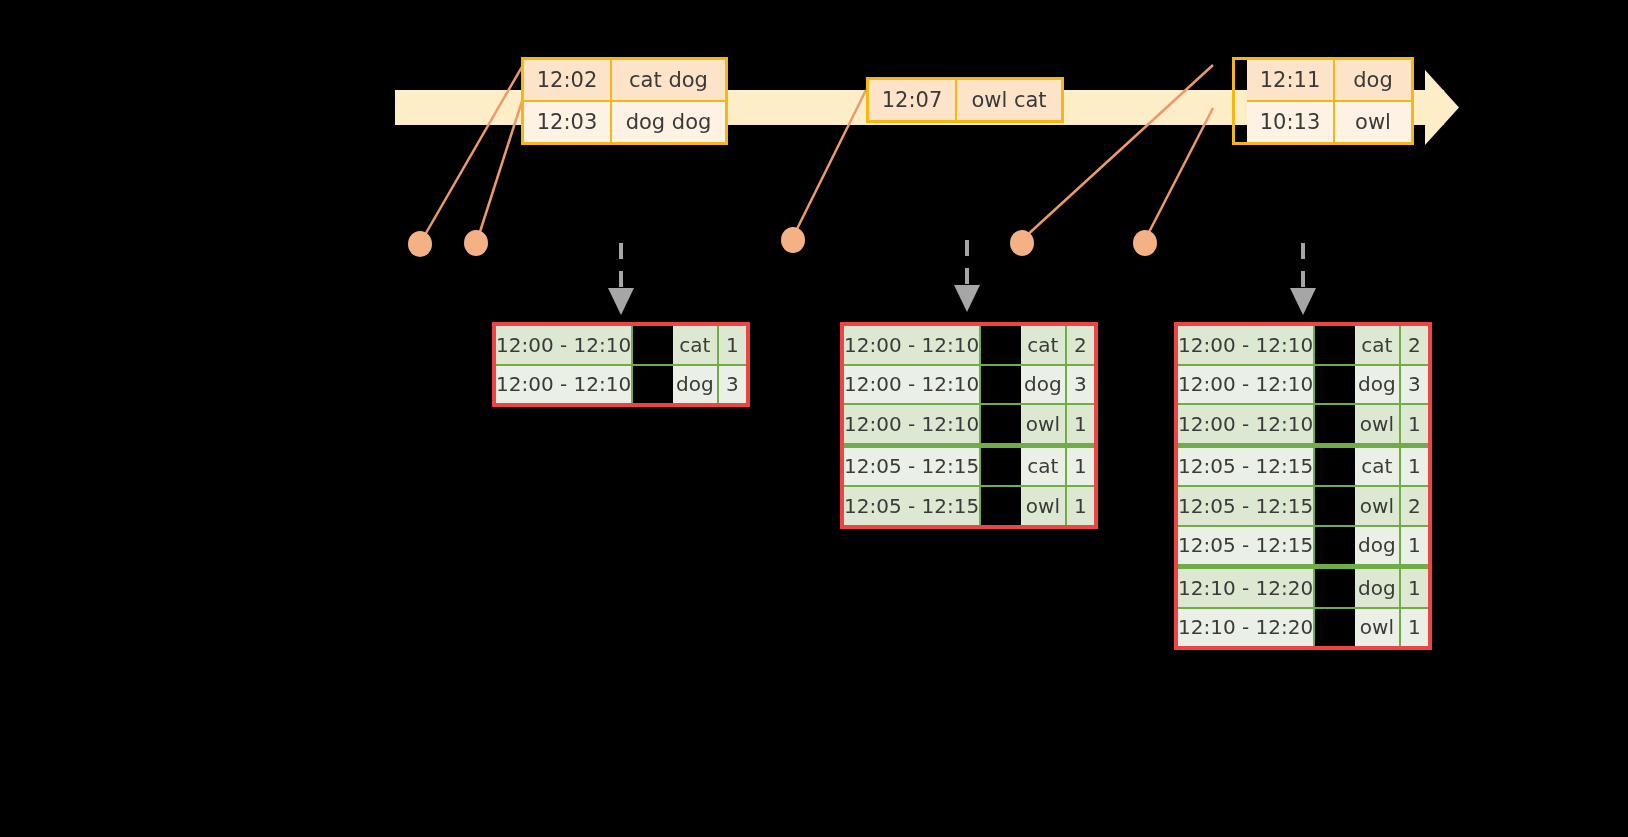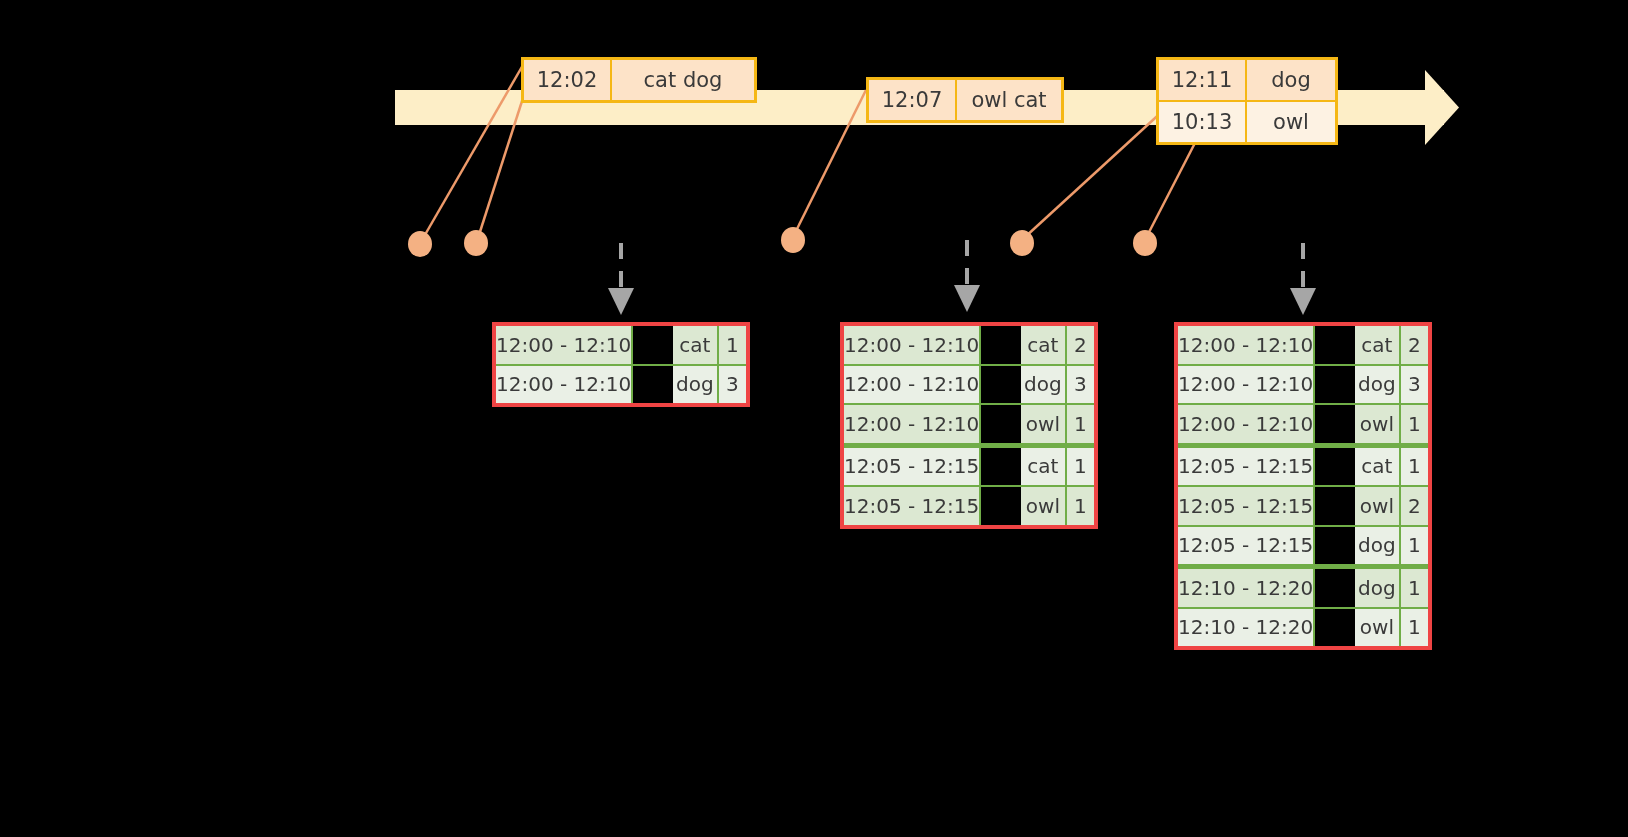--- a/index.html
+++ b/index.html
@@ -129,35 +129,39 @@
       <line x1="967" y1="240" x2="967" y2="290" stroke-dasharray="16 12"></line>
       <line x1="1303" y1="243" x2="1303" y2="293" stroke-dasharray="16 12"></line>
     </g>
     <g fill="#a6a6a6">
       <polygon points="608,288 634,288 621,315"></polygon>
       <polygon points="954,285 980,285 967,312"></polygon>
       <polygon points="1290,288 1316,288 1303,315"></polygon>
     </g>
   </svg>
 
-  <div class="event-box" id="event-group-1" style="left:521px; top:57px; width:236px;">
+  <div class="event-box" id="event-group-1" style="left:521px; top:57px; width:207px;">
     <div class="event-row shade-a">
       <div class="ev-time">12:02</div>
       <div class="ev-words">cat dog</div>
+    </div>
+    <div class="event-row shade-b">
+      <div class="ev-time">12:03</div>
+      <div class="ev-words">dog dog</div>
     </div>
   </div>
 
   <div class="event-box" id="event-group-2" style="left:866px; top:77px; width:198px;">
     <div class="event-row shade-a">
       <div class="ev-time">12:07</div>
       <div class="ev-words">owl cat</div>
     </div>
   </div>
 
-  <div class="event-box" id="event-group-3" style="left:1156px; top:57px; width:182px;">
+  <div class="event-box" id="event-group-3" style="left:1232px; top:57px; width:182px;padding-left:12px;">
     <div class="event-row shade-a">
       <div class="ev-time">12:11</div>
       <div class="ev-words">dog</div>
     </div>
     <div class="event-row shade-b">
       <div class="ev-time">10:13</div>
       <div class="ev-words">owl</div>
     </div>
   </div>
 

